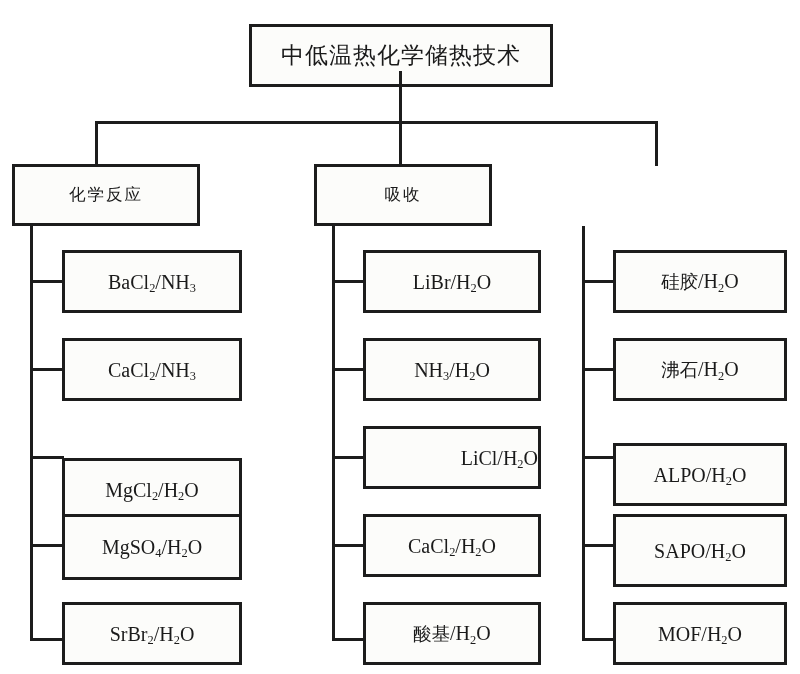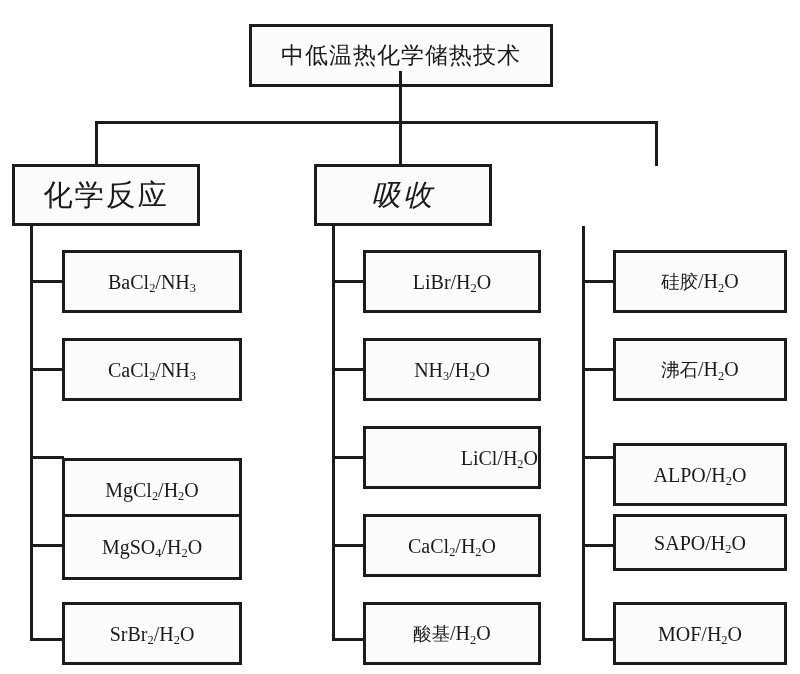--- a/index.html
+++ b/index.html
@@ -29,21 +29,21 @@
     text-align: center;
     line-height: 1.1;
     white-space: nowrap;
   }
   .node-root {
     font-size: 25px;
     letter-spacing: 1px;
     margin-top: 16px;
   }
   .node-branch {
-    font-size: 32px;
+    font-size: 18px;
     letter-spacing: 2px;
   }
   .node-leaf {
     font-size: 20px;
   }
   .node-leaf .formula {
     display: inline-block;
   }
   .node-leaf sub {
     font-size: 0.62em;
@@ -101,21 +101,21 @@
   <div class="conn conn-h" style="left:30px; top:544px; width:34px; height:3px;"></div>
   <div class="node node-leaf" style="left:62px; top:514px; width:180px; height:66px;">
     <span class="formula"><span>MgSO</span><sub>4</sub><span>/H</span><sub>2</sub><span>O</span></span>
   </div>
 
   <div class="conn conn-h" style="left:30px; top:638px; width:34px; height:3px;"></div>
   <div class="node node-leaf" style="left:62px; top:602px; width:180px; height:63px;">
     <span class="formula"><span>SrBr</span><sub>2</sub><span>/H</span><sub>2</sub><span>O</span></span>
   </div>
 
-  <div class="node node-branch" style="left:314px; top:164px; width:178px; height:62px;font-style:italic;">
+  <div class="node node-branch" style="left:314px; top:164px; width:178px; height:62px;">
     <span class="cn">吸收</span>
   </div>
   <div class="conn conn-v" style="left:332px; top:226px; width:3px; height:415px;"></div>
 
   <div class="conn conn-h" style="left:332px; top:280px; width:34px; height:3px;"></div>
   <div class="node node-leaf" style="left:363px; top:250px; width:178px; height:63px;">
     <span class="formula"><span>LiBr</span><sub></sub><span>/H</span><sub>2</sub><span>O</span></span>
   </div>
 
   <div class="conn conn-h" style="left:332px; top:368px; width:34px; height:3px;"></div>
@@ -149,21 +149,21 @@
   <div class="node node-leaf" style="left:613px; top:338px; width:174px; height:63px;">
     <span class="formula"><span class="cn">沸石</span><sub></sub><span>/H</span><sub>2</sub><span>O</span></span>
   </div>
 
   <div class="conn conn-h" style="left:582px; top:456px; width:34px; height:3px;"></div>
   <div class="node node-leaf" style="left:613px; top:443px; width:174px; height:63px;">
     <span class="formula"><span>ALPO</span><sub></sub><span>/H</span><sub>2</sub><span>O</span></span>
   </div>
 
   <div class="conn conn-h" style="left:582px; top:544px; width:34px; height:3px;"></div>
-  <div class="node node-leaf" style="left:613px; top:514px; width:174px; height:57px;">
+  <div class="node node-leaf" style="left:613px; top:514px; width:174px; height:73px;">
     <span class="formula"><span>SAPO</span><sub></sub><span>/H</span><sub>2</sub><span>O</span></span>
   </div>
 
   <div class="conn conn-h" style="left:582px; top:638px; width:34px; height:3px;"></div>
   <div class="node node-leaf" style="left:613px; top:602px; width:174px; height:63px;">
     <span class="formula"><span>MOF</span><sub></sub><span>/H</span><sub>2</sub><span>O</span></span>
   </div>
 
 </div>
 

